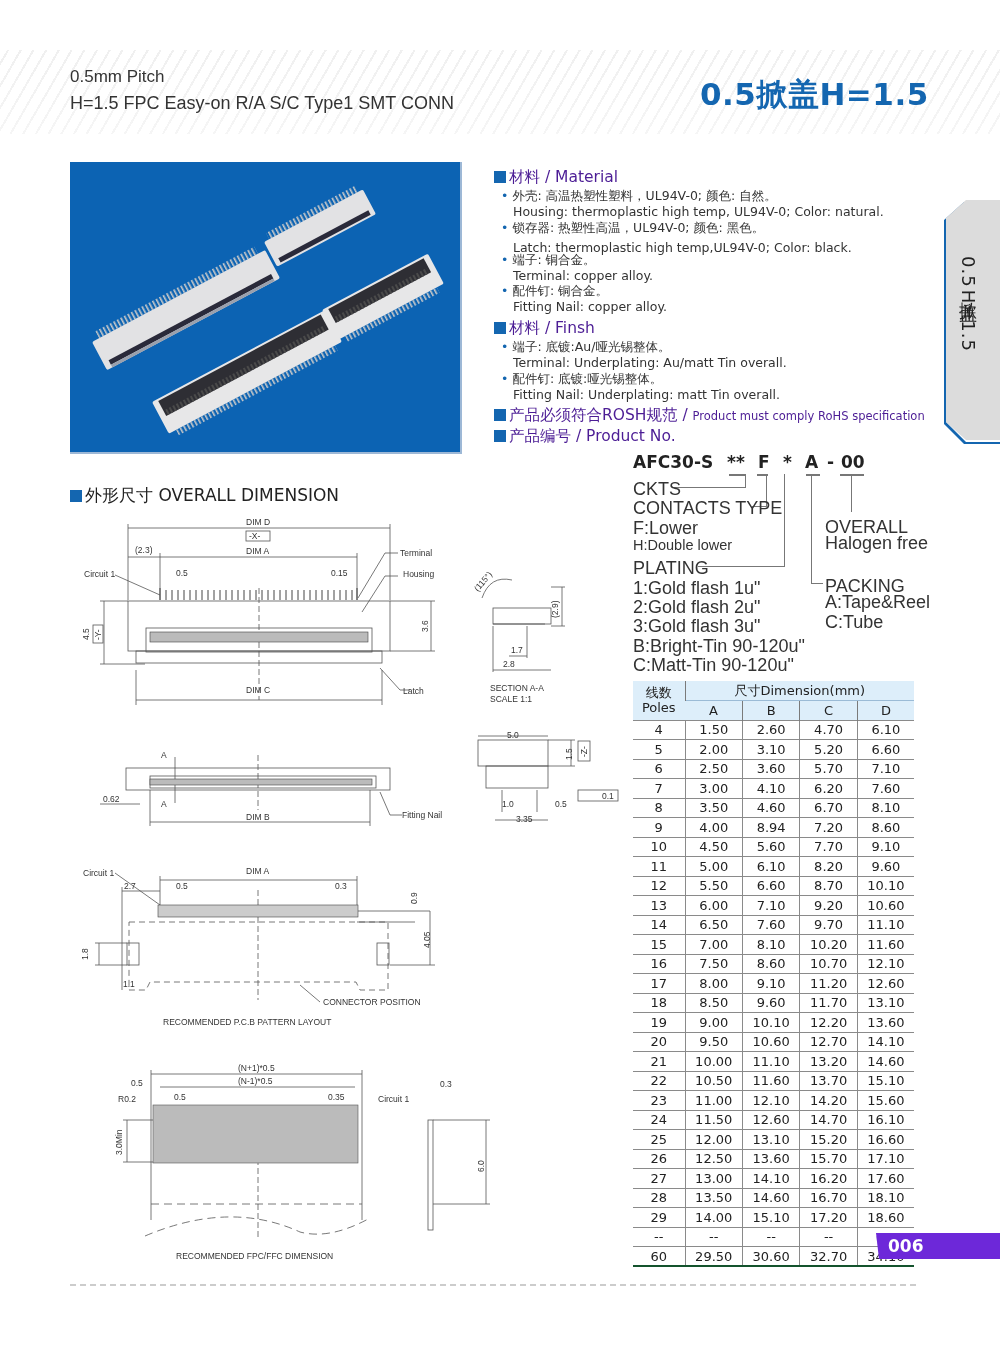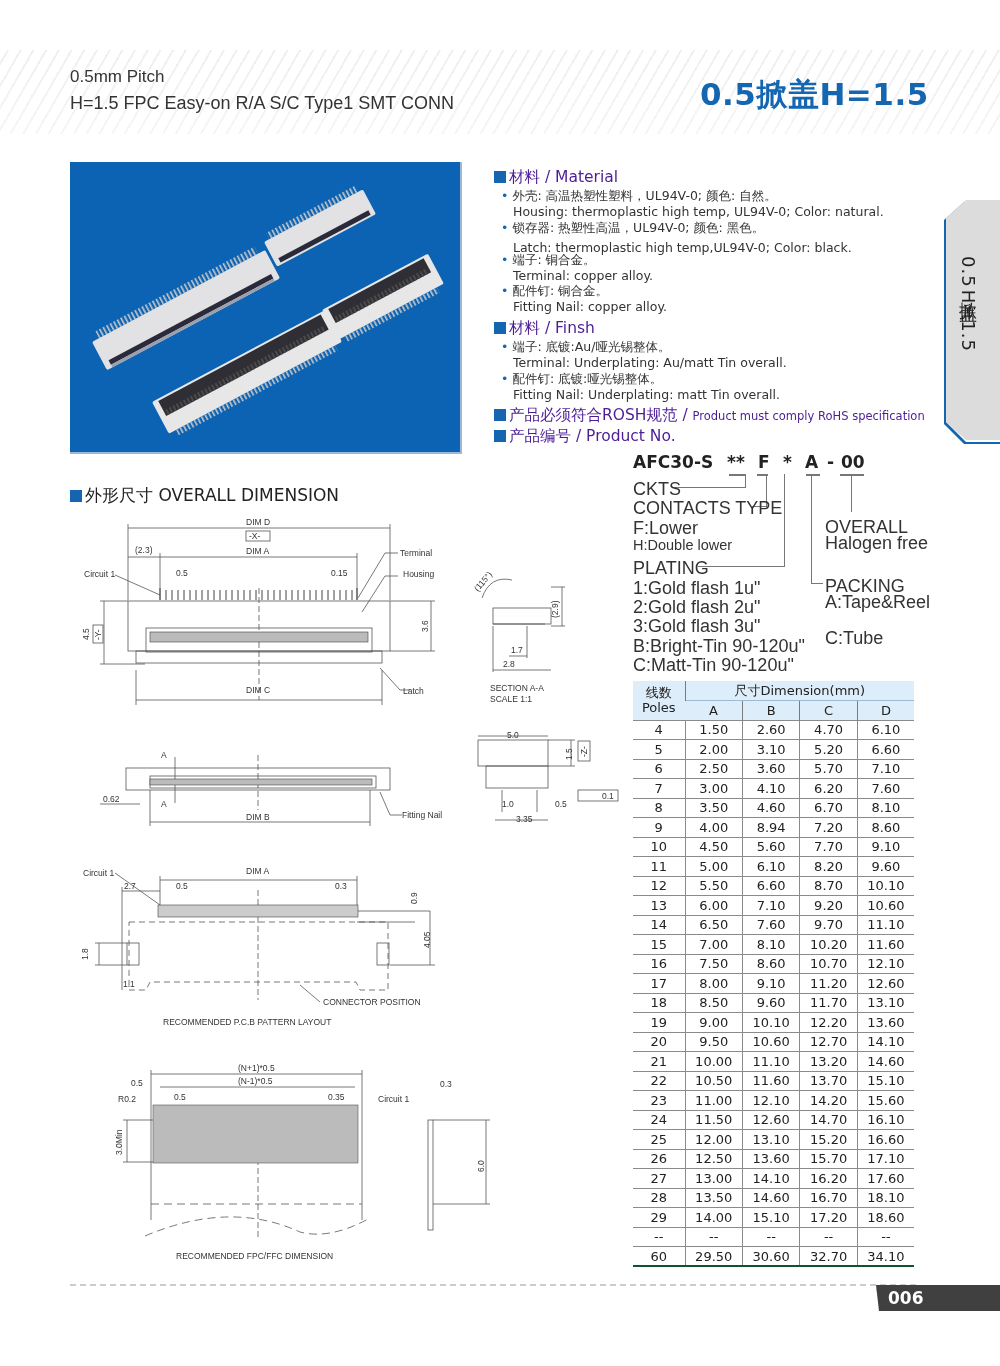--- a/index.html
+++ b/index.html
@@ -28,21 +28,21 @@
 .conn{position:absolute;background:#777}
 .dim-title{position:absolute;left:70px;top:484px;font-size:17px;color:#222;white-space:nowrap;font-family:"DejaVu Sans",sans-serif}
 table.dim{position:absolute;left:633px;top:681px;width:281px;border-collapse:collapse;font-family:"DejaVu Sans",sans-serif;font-size:13px;color:#222}
 table.dim th{background:#ddeefa;font-weight:normal;height:19.5px;border-left:1px solid #7a7a7a;padding:0}
 table.dim th:first-child{border-left:none}
 table.dim td{text-align:center;height:19.5px;border-top:1px solid #8a8a8a;border-left:1px solid #8a8a8a;padding:0}
 table.dim td:first-child{border-left:none}
 table.dim tr.hdr2 th{border-top:1px solid #9bbbd6}
 table.dim tr:last-child td{border-bottom:2px solid #14532d}
 .dash-line{position:absolute;left:70px;top:1284px;width:846px;height:0;border-top:2px dashed #ccc}
-.pg{position:absolute;left:876px;top:1285px;width:124px;height:26px;background:#404040;color:#fff;font-weight:bold;font-size:17px;
+.pg{position:absolute;left:876px;top:1233px;width:124px;height:26px;background:#6d28d9;color:#fff;font-weight:bold;font-size:17px;
   clip-path:polygon(0 0,100% 0,100% 100%,3px 100%);box-shadow:0 3px 0 #ccc;padding-left:12px;line-height:26px;font-family:"DejaVu Sans",sans-serif}
 svg text{font-family:"Liberation Sans",sans-serif}
 </style>
 </head>
 <body>
 
 <div class="hdr-band">
     <div class="fade"></div>
   </div>
 <div class="title1">0.5mm Pitch</div>
@@ -143,21 +143,21 @@
 <div class="pn-line" style="left:633px;top:558px">PLATING</div>
 <div class="pn-line" style="left:633px;top:578px">1:Gold flash 1u"</div>
 <div class="pn-line" style="left:633px;top:597px">2:Gold flash 2u"</div>
 <div class="pn-line" style="left:633px;top:616px">3:Gold flash 3u"</div>
 <div class="pn-line" style="left:633px;top:636px">B:Bright-Tin 90-120u"</div>
 <div class="pn-line" style="left:633px;top:655px">C:Matt-Tin 90-120u"</div>
 <div class="pn-line" style="left:825px;top:517px">OVERALL</div>
 <div class="pn-line" style="left:825px;top:533px">Halogen free</div>
 <div class="pn-line" style="left:825px;top:576px">PACKING</div>
 <div class="pn-line" style="left:825px;top:592px">A:Tape&amp;Reel</div>
-<div class="pn-line" style="left:825px;top:628px">C:Tube</div>
+<div class="pn-line" style="left:825px;top:612px">C:Tube</div>
 
 <div class="dim-title"><span class="sq"></span><span>外形尺寸 OVERALL DIMENSION</span></div>
 
 <svg style="position:absolute;left:0;top:0" width="640" height="1280">
   <g stroke="#555" stroke-width="0.8" fill="none">
 
     <line x1="128" y1="528" x2="390" y2="528"></line>
     <line x1="128" y1="524" x2="128" y2="600"></line>
       <line x1="390" y1="524" x2="390" y2="600"></line>
     <rect x="246" y="531" width="24" height="10"></rect>

